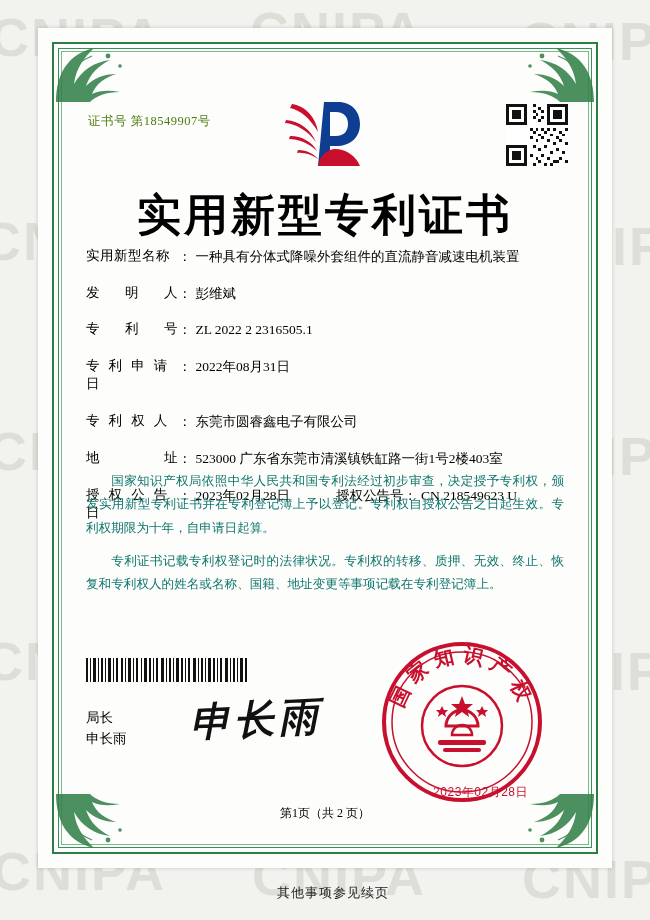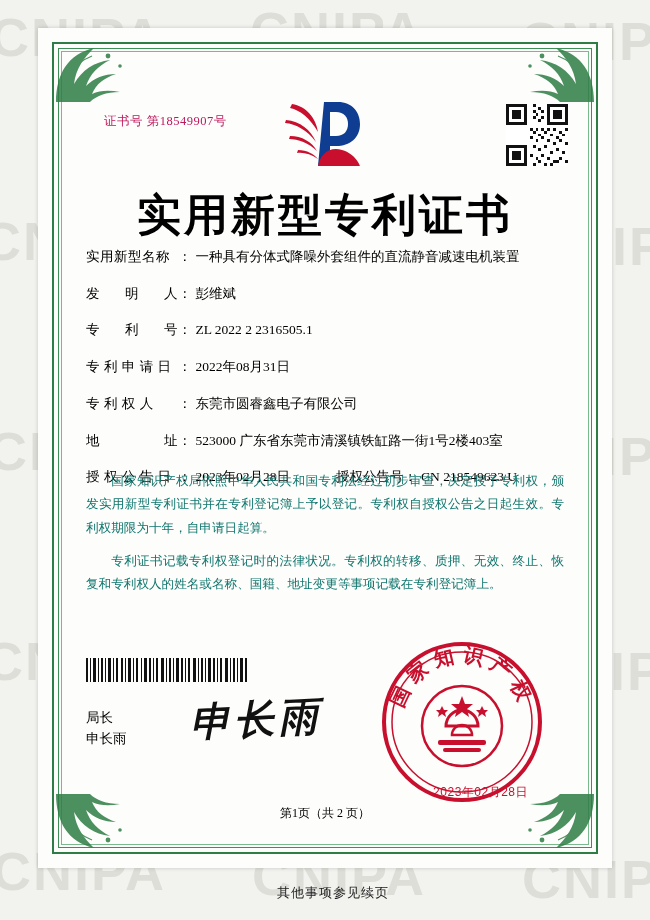--- a/index.html
+++ b/index.html
@@ -77,23 +77,22 @@
     position: absolute;
     left: 40px; top: 40px; right: 40px; bottom: 40px;
   }
 
   
   .cert-no {
     position: absolute;
     left: 10px;
     top: 45px;
     font-size: 12.5px;
-    color: #be185d;
+    color: #4d7c0f;
     letter-spacing: .5px;
-    margin-left: 16px;
   }
   .logo {
     position: absolute;
     left: 50%;
     top: 28px;
     transform: translateX(-50%);
     width: 122px;
     height: 76px;
   }
   .logo svg { width: 100%; height: 100%; display: block; }
@@ -134,20 +133,21 @@
     font-size: 13.5px;
     color: #000;
     line-height: 1.35;
   }
   .lbl {
     width: 92px;
     flex: 0 0 92px;
     letter-spacing: .5px;
     display: flex;
     justify-content: space-between;
+    font-family: Liberation Mono, monospace;
   }
   .lbl.spread > span { display: inline-block; }
   .colon { margin: 0 4px 0 0; }
   .val { flex: 1; }
   .inline-pair { display: flex; width: 100%; }
   .inline-pair .left { width: 250px; display: flex; }
   .inline-pair .right { display: flex; }
 
   
   .paras {

